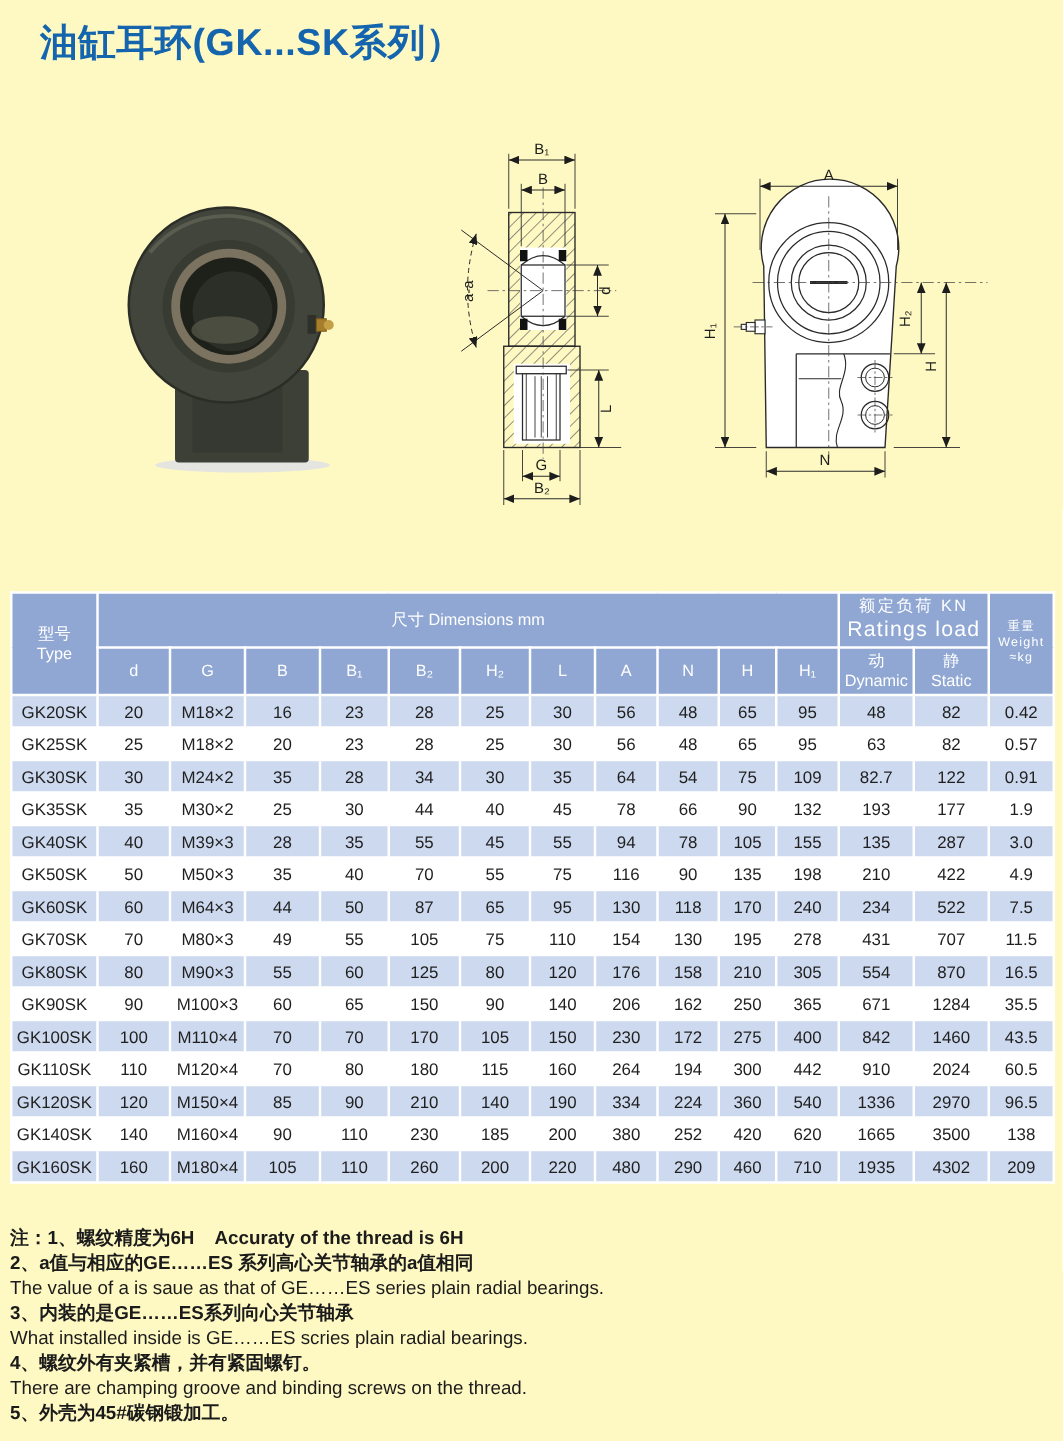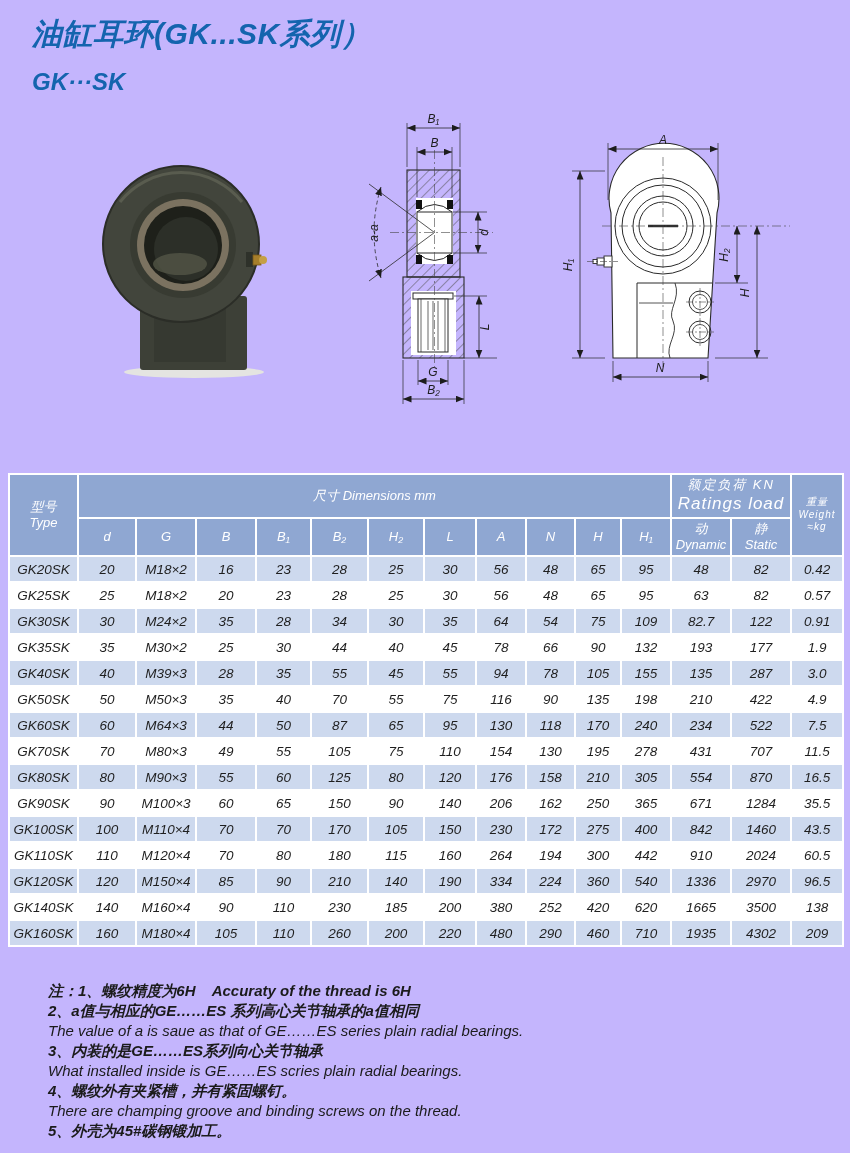--- a/index.html
+++ b/index.html
@@ -1,17 +1,17 @@
 <!DOCTYPE html>
 <html><head>
 <meta charset="utf-8">
 <style>
   html,body{margin:0;padding:0;background:#fff;}
-  .page{position:relative;width:850px;height:1153px;background:#c4b5fd;overflow:hidden;
-        font-family:"Liberation Sans","DejaVu Sans",sans-serif;font-style:italic;}
+  .page{position:relative;width:850px;height:1153px;background:#fef9c3;overflow:hidden;
+        font-family:"Liberation Sans","DejaVu Sans",sans-serif;}
   
   .hdr{position:absolute;left:32px;top:14px;}
   .hdr h1{margin:0;font-size:30px;font-weight:bold;color:#1464ae;letter-spacing:.5px;}
   .hdr .sub{margin-top:7px;font-size:24px;color:#262626;}
   .hdr .series{margin-top:13px;font-size:24px;font-weight:bold;color:#1464ae;}
   
   .fig{position:absolute;}
   .fig-photo{left:82px;top:148px;}
   .fig-sec{left:365px;top:105px;}
   .fig-front{left:560px;top:105px;}
@@ -27,31 +27,30 @@
   table.spec th.ratings span.cn{letter-spacing:2px;text-align:center;}
   table.spec th.ratings span.en{letter-spacing:1px;font-size:17px;}
   table.spec th.weight{font-size:10px;letter-spacing:1px;}
   table.spec td{border:2px solid #fff;text-align:center;font-size:13.5px;color:#1f1f1f;
                 height:24px;padding:0;}
   tr.odd td{background:#cdd9ee;}
   tr.even td{background:#ffffff;}
   
   .notes{position:absolute;left:8px;top:981px;width:830px;font-size:15px;color:#1b1b1b;
          white-space:pre-wrap;}
-  .note-line{line-height:20px;margin-left:40px;}
+  .note-line{line-height:20px;}
   .note-line.cn{font-weight:bold;}
 </style>
 </head>
 <body>
 
 <div class="page">
 
   <div class="hdr">
     <h1>油缸耳环(GK...SK系列）</h1>
-    <div class="series">GK···SK</div>
   </div>
 
   <svg class="fig fig-photo" width="190" height="232" viewBox="0 0 190 232">
     <ellipse cx="112" cy="224" rx="70" ry="6" fill="#e4e4e1"></ellipse>
     <rect x="58" y="148" width="107" height="74" rx="3" fill="#3d4037"></rect>
     <rect x="72" y="150" width="72" height="64" fill="#363931"></rect>
     <line x1="72" y1="151" x2="144" y2="151" stroke="#5b5e50" stroke-width="1.5"></line>
     <circle cx="99" cy="96" r="78" fill="#42453c" stroke="#2b2d27" stroke-width="2"></circle>
     <path d="M38,54 A78,78 0 0 1 160,54" fill="none" stroke="#5f6254" stroke-width="3" opacity="0.8"></path>
     <circle cx="101" cy="97" r="53" fill="#383b32"></circle>

